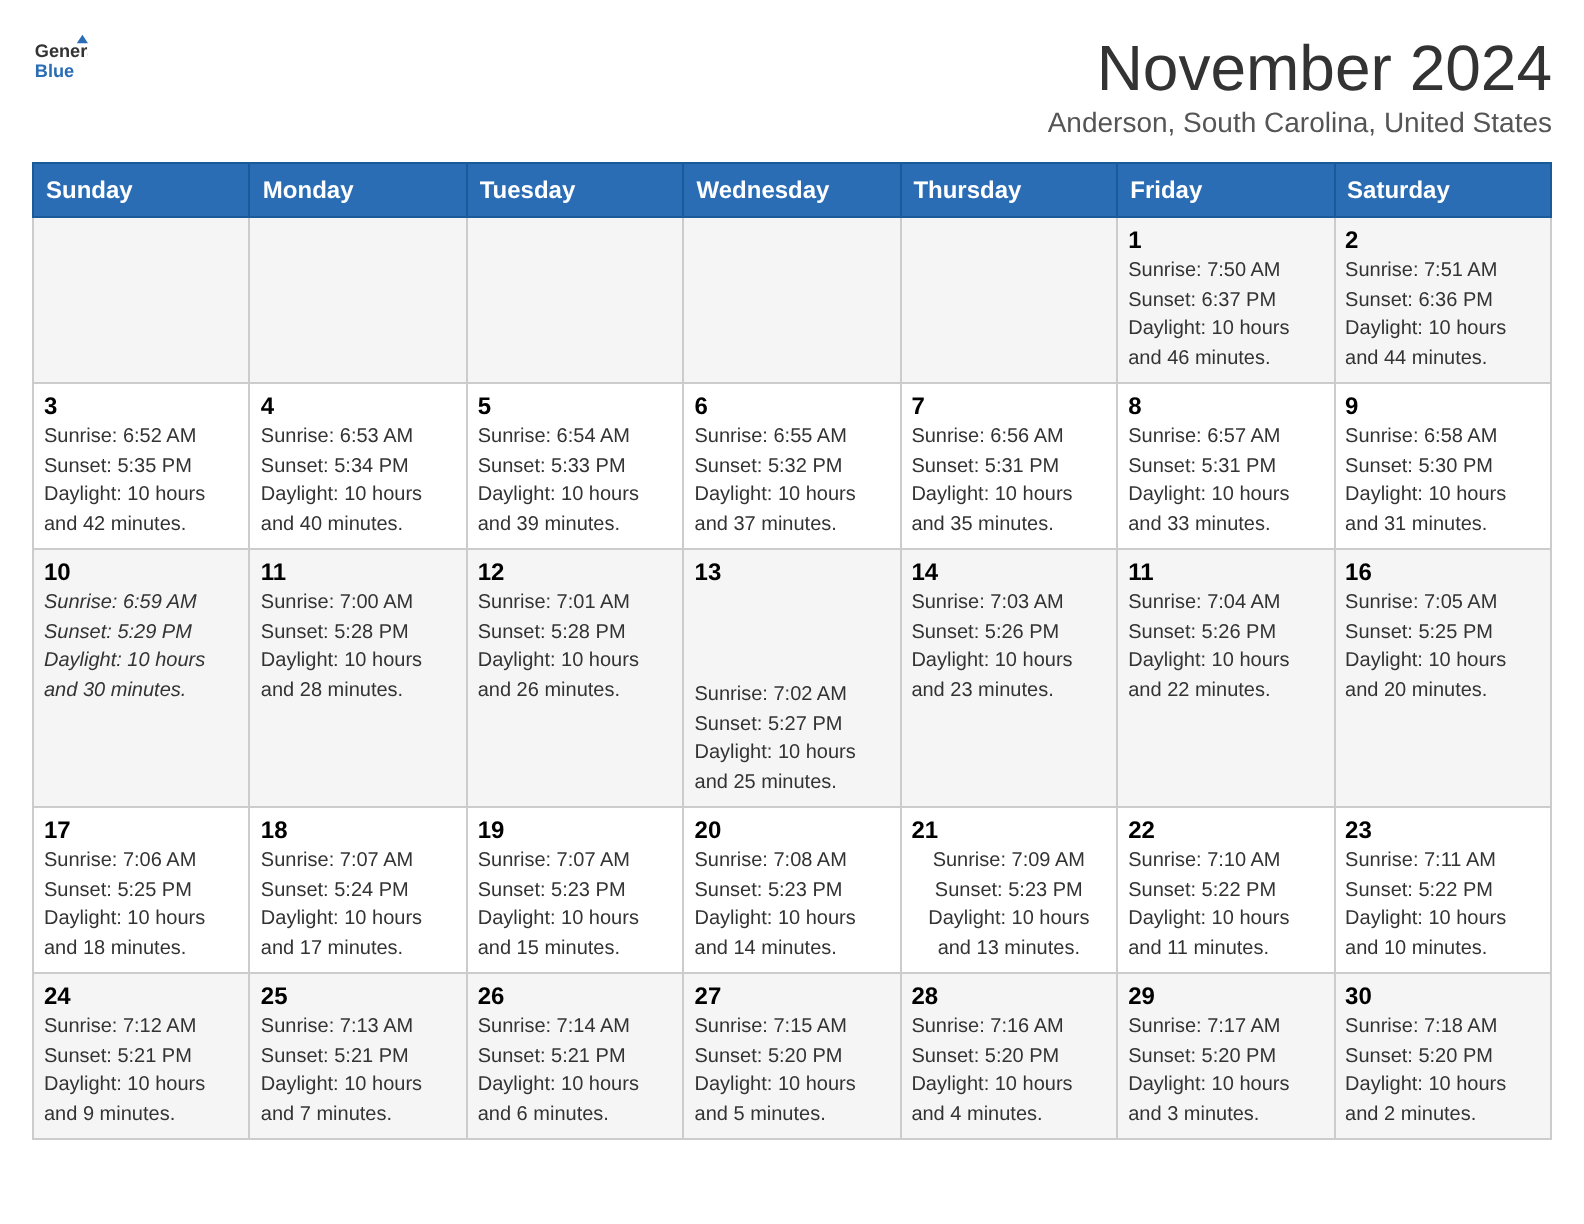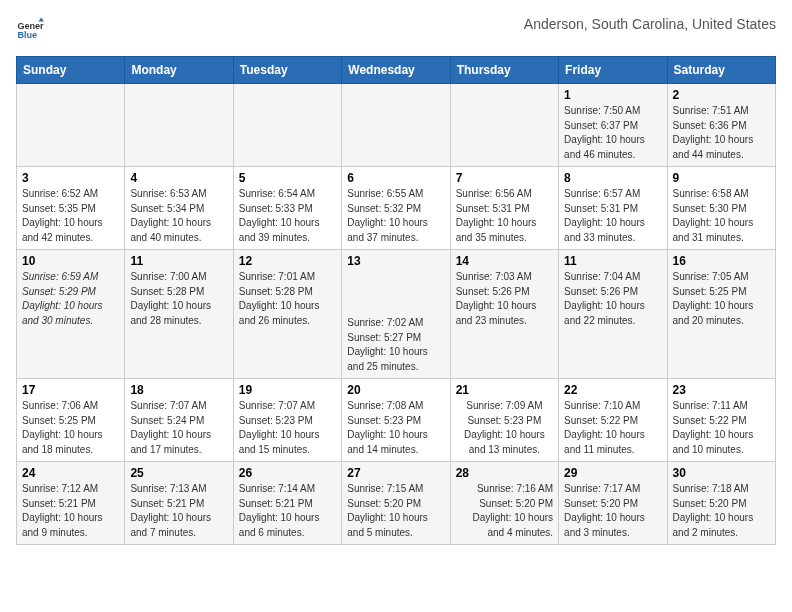--- a/index.html
+++ b/index.html
@@ -84,20 +84,21 @@
 
 <div class="header">
   <div class="logo">
     <svg class="logo-icon" viewBox="0 0 40 40">
       <text x="2" y="18" font-size="13" font-weight="bold" fill="#333">General</text>
       <text x="2" y="32" font-size="13" font-weight="bold" fill="#2a6db5">Blue</text>
       <polygon points="32,8 40,8 36,2" fill="#2a6db5"></polygon>
     </svg>
   </div>
   <div class="title-block">
+    <div class="month-title">November 2024</div>
     <div class="location">Anderson, South Carolina, United States</div>
   </div>
 </div>
 
 <table>
   <thead>
     <tr id="weekday-header-row">
         <th>Sunday</th>
         <th>Monday</th>
         <th>Tuesday</th>
@@ -306,21 +307,21 @@
         </td>
         <td>
           <span class="day-num">27</span>
           <div class="day-info" style="white-space: pre-line;">Sunrise: 7:15 AM
 Sunset: 5:20 PM
 Daylight: 10 hours
 and 5 minutes.</div>
         </td>
         <td>
           <span class="day-num">28</span>
-          <div class="day-info" style="white-space: pre-line; text-align: right;">Sunrise: 7:16 AM
+          <div class="day-info" style="white-space: pre-line;">Sunrise: 7:16 AM
 Sunset: 5:20 PM
 Daylight: 10 hours
 and 4 minutes.</div>
         </td>
         <td>
           <span class="day-num">29</span>
           <div class="day-info" style="white-space: pre-line;">Sunrise: 7:17 AM
 Sunset: 5:20 PM
 Daylight: 10 hours
 and 3 minutes.</div>

